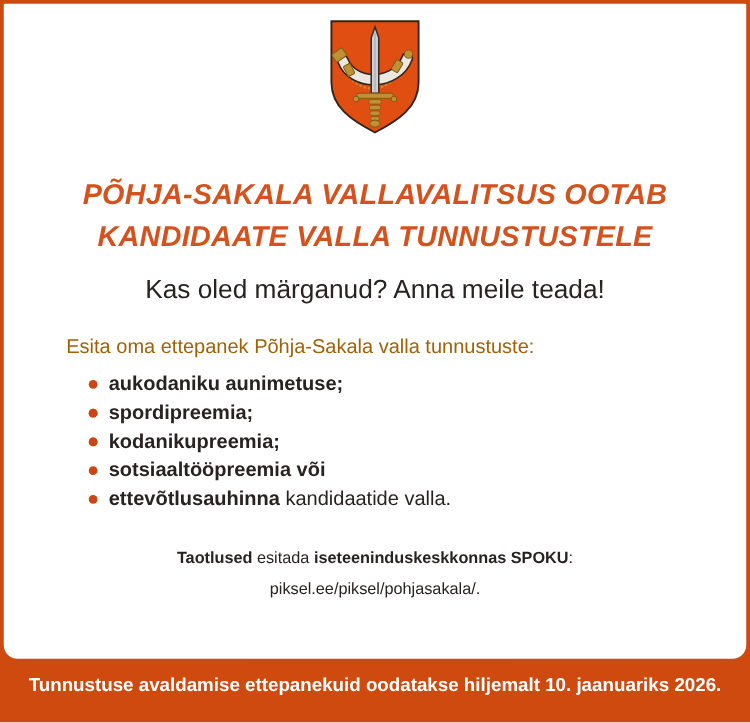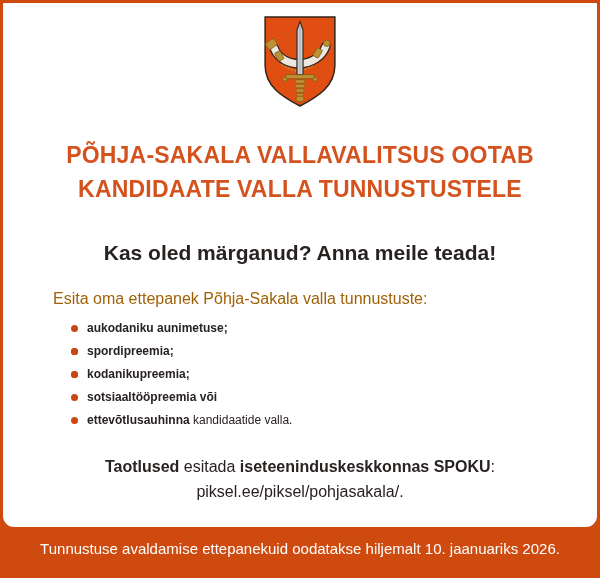--- a/index.html
+++ b/index.html
@@ -11,49 +11,50 @@
   .content {
     position:absolute; top:3px; left:3px; right:3px; bottom:51px;
     background:#ffffff; border-radius:1px 1px 11px 11px;
     overflow:hidden;
   }
   .crest { display:block; margin:12px auto 0; }
   .headline {
     margin:30px 10px 0; text-align:center;
     color:#d4521d; font-weight:bold; font-size:23px; line-height:34px;
     letter-spacing:0.2px;
+    font-style:italic;
   }
   .headline span { display:block; }
   .subhead {
-    margin:33px 10px 0; text-align:center;
-    color:#282221; font-weight:bold; font-size:21px; line-height:28px;
+    margin:12px 10px 0; text-align:center;
+    color:#282221; font-weight:normal; font-size:21px; line-height:28px;
   }
   .intro {
     margin:21px 20px 0 50px;
     color:#a16207; font-size:16px; line-height:22px;
   }
   ul.award-list { margin:7px 0 0 68px; padding:0; list-style:none; }
   ul.award-list li {
     position:relative; padding-left:16px;
-    color:#282221; font-size:12px; line-height:23px;
+    color:#282221; font-size:16px; line-height:23px;
   }
   ul.award-list li .dot {
     position:absolute; left:0; top:8px; width:7px; height:7px;
     border-radius:50%; background:#cb4611;
   }
   ul.award-list li .b { font-weight:bold; }
   .apply {
     margin:22px 10px 0; text-align:center;
-    color:#282221; font-size:16px; line-height:25px;
+    color:#282221; font-size:13px; line-height:25px;
   }
   .apply .b { font-weight:bold; }
   .footer {
     position:absolute; left:0; right:0; bottom:0; height:51px;
     display:flex; align-items:center; justify-content:center;
-    color:#ffffff; font-weight:normal; font-size:15px;
+    color:#ffffff; font-weight:bold; font-size:15px;
     padding:4px 10px; text-align:center;
   }
 </style>
 </head>
 <body>
 
 <div class="poster">
   <div class="content">
 
     <svg class="crest" width="76" height="93" viewBox="0 0 150 184" aria-hidden="true">

